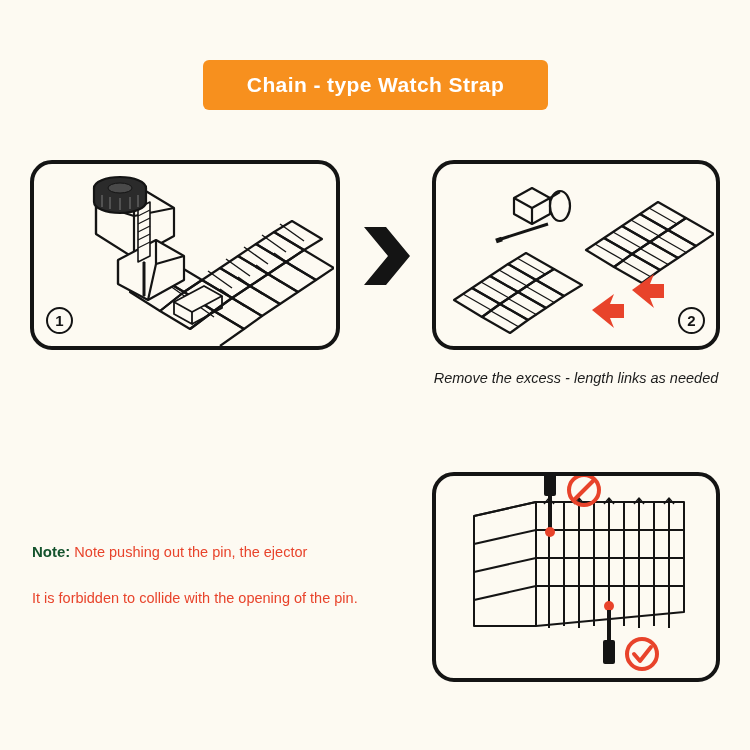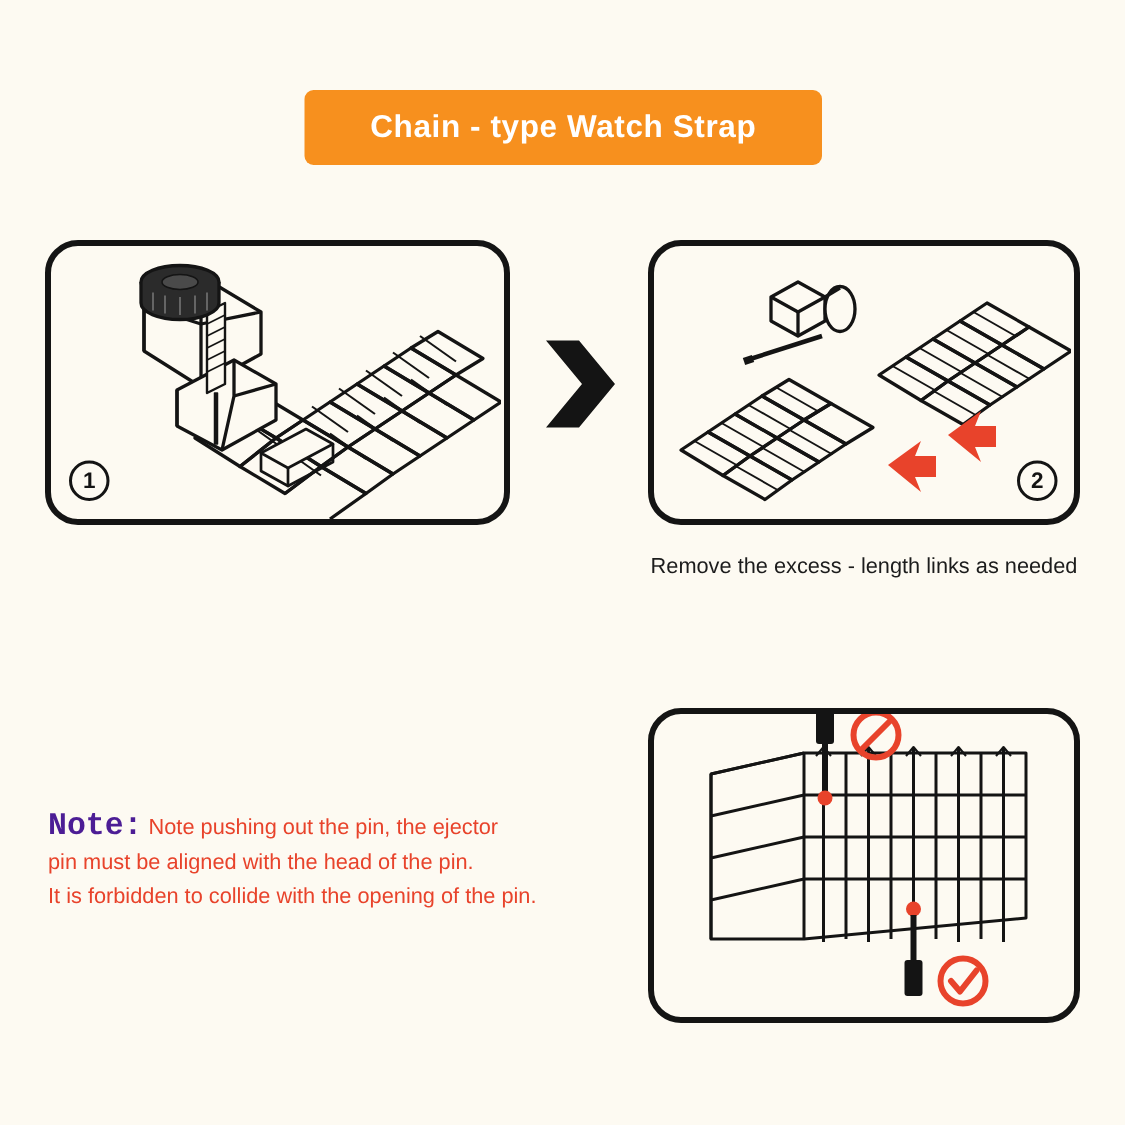--- a/index.html
+++ b/index.html
@@ -74,21 +74,21 @@
   #badge2 { left: 678px; top: 307px; }
 
   .caption {
     position: absolute;
     text-align: center;
     color: #1c1c1c;
     font-size: 14.5px;
     line-height: 21px;
   }
   #caption1 { left: 30px;  top: 368px; width: 310px; }
-  #caption2 { left: 422px; top: 368px; width: 308px; }
+  #caption2 { left: 422px; top: 368px; width: 308px; font-style: italic; }
 
   
   .big-arrow {
     position: absolute;
     left: 358px;
     top: 225px;
     width: 56px;
     height: 62px;
   }
 
@@ -96,24 +96,23 @@
   .note-block {
     position: absolute;
     left: 32px;
     top: 540px;
     width: 380px;
     color: #e8432b;
     font-size: 14.5px;
     line-height: 23px;
   }
   .note-block .note-label {
-    font-size: 21px;
+    font-size: 15px;
     font-weight: bold;
-    color: #4c1d95;
-    font-family: Liberation Mono, monospace;
+    color: #14532d;
   }
   .note-block .note-body {
     color: #e8432b;
   }
 
   svg { display: block; }
 </style>
 </head>
 <body>
 
@@ -276,21 +275,21 @@
         <polygon points="156,146 178,130 174,140 188,140 188,154 174,154 178,164"></polygon>
       </g>
     </svg>
   </div>
   <div class="step-badge" id="badge2">2</div>
   <div class="caption" id="caption2">Remove the excess - length links as needed</div>
 
   <div class="note-block">
     <span class="note-label">Note:</span>
     <span class="note-body">Note pushing out the pin, the ejector</span><br>
-    <span class="note-body">pin must be aligned with the head of the pin.</span><br>
+    <br>
     <span class="note-body">It is forbidden to collide with the opening of the pin.</span>
   </div>
 
   <div class="panel" id="panel3">
     <svg width="278" height="200" viewBox="0 0 278 200">
       <g fill="none" stroke="#141414" stroke-width="2" stroke-linejoin="round">
 
         <path d="M38 40 L100 26 L248 26 L248 136 L100 150 L38 150 Z" fill="#fdfaf2"></path>
         <path d="M38 40 L100 26"></path>
         <path d="M38 40 L38 150"></path>

